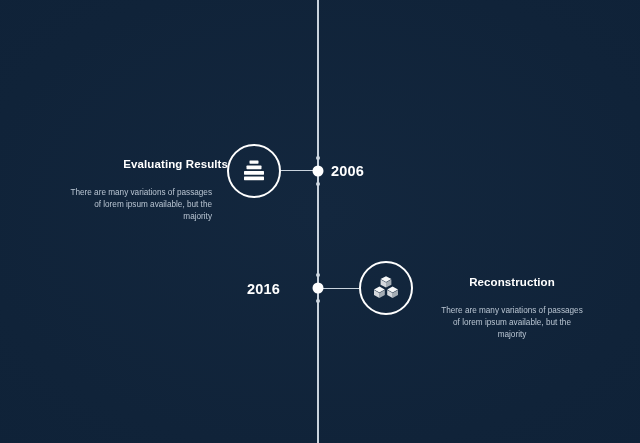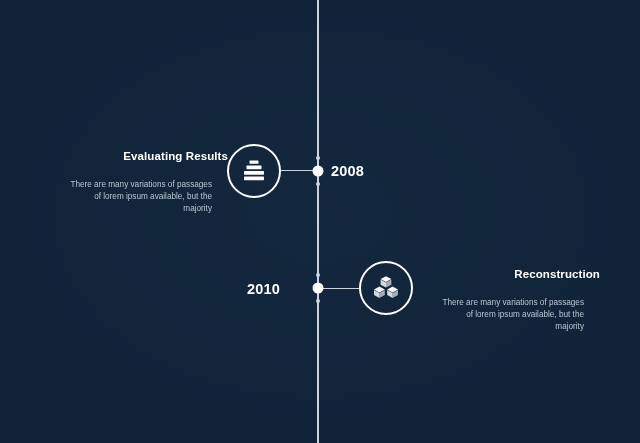--- a/index.html
+++ b/index.html
@@ -86,47 +86,47 @@
   
   .entry-text {
     position: absolute;
     width: 176px;
   }
   .entry-title {
     font-size: 11.5px;
     font-weight: bold;
     color: #ffffff;
     line-height: 1.25;
-    margin: 0 0 3px 0;
+    margin: 8px 0 3px 0;
     letter-spacing: 0.1px;
   }
   .entry-body {
     font-size: 8.2px;
     color: #b9c5d2;
     line-height: 1.42;
     margin: 16px;
   }
   .align-right { text-align: right; }
-  .align-left  { text-align: right; }
+  .align-left  { text-align: center; }
 </style>
 </head>
 <body>
 
 <div id="slide">
 
   <div class="axis-line"></div>
 
   <div class="tick-dot" style="left:318px; top:158px;"></div>
   <div class="tick-dot" style="left:318px; top:184px;"></div>
 
   <div class="connector" style="left:281px; top:170px; width:37px;"></div>
 
   <div class="node-dot" style="left:318px; top:171px;"></div>
 
-  <div class="year" style="left:331px; top:164px;">2008</div>
+  <div class="year" style="left:331px; top:164px;">2006</div>
 
   <div class="icon-circle" style="left:227px; top:144px;">
     <span>
       <svg width="26" height="24" viewBox="0 0 26 24" aria-hidden="true">
         <rect x="8.5" y="1.5" width="9" height="3.2" rx="0.6" fill="#ffffff"></rect>
         <rect x="5.5" y="6.6" width="15" height="3.6" rx="0.6" fill="#ffffff"></rect>
         <rect x="3.0" y="12.1" width="20" height="3.6" rx="0.6" fill="#ffffff"></rect>
         <rect x="3.0" y="17.6" width="20" height="3.6" rx="0.6" fill="#ffffff"></rect>
       </svg>
     </span>
@@ -137,21 +137,21 @@
     <p class="entry-body">There are many variations of passages of lorem ipsum available, but the majority</p>
   </div>
 
   <div class="tick-dot" style="left:318px; top:275px;"></div>
   <div class="tick-dot" style="left:318px; top:301px;"></div>
 
   <div class="connector" style="left:318px; top:288px; width:41px;"></div>
 
   <div class="node-dot" style="left:318px; top:288px;"></div>
 
-  <div class="year" style="left:280px; top:282px; transform:translateX(-100%);">2010</div>
+  <div class="year" style="left:280px; top:282px; transform:translateX(-100%);">2016</div>
 
   <div class="icon-circle" style="left:359px; top:261px;">
     <span>
       <svg width="28" height="26" viewBox="0 0 28 26" aria-hidden="true">
         <g fill="#ffffff">
 
           <path d="M14 1.2 L19.4 4.1 L14 7.0 L8.6 4.1 Z" opacity="0.97"></path>
           <path d="M8.6 4.6 L14 7.5 L14 12.6 L8.6 9.7 Z" opacity="0.82"></path>
           <path d="M19.4 4.6 L19.4 9.7 L14 12.6 L14 7.5 Z" opacity="0.62"></path>
 

